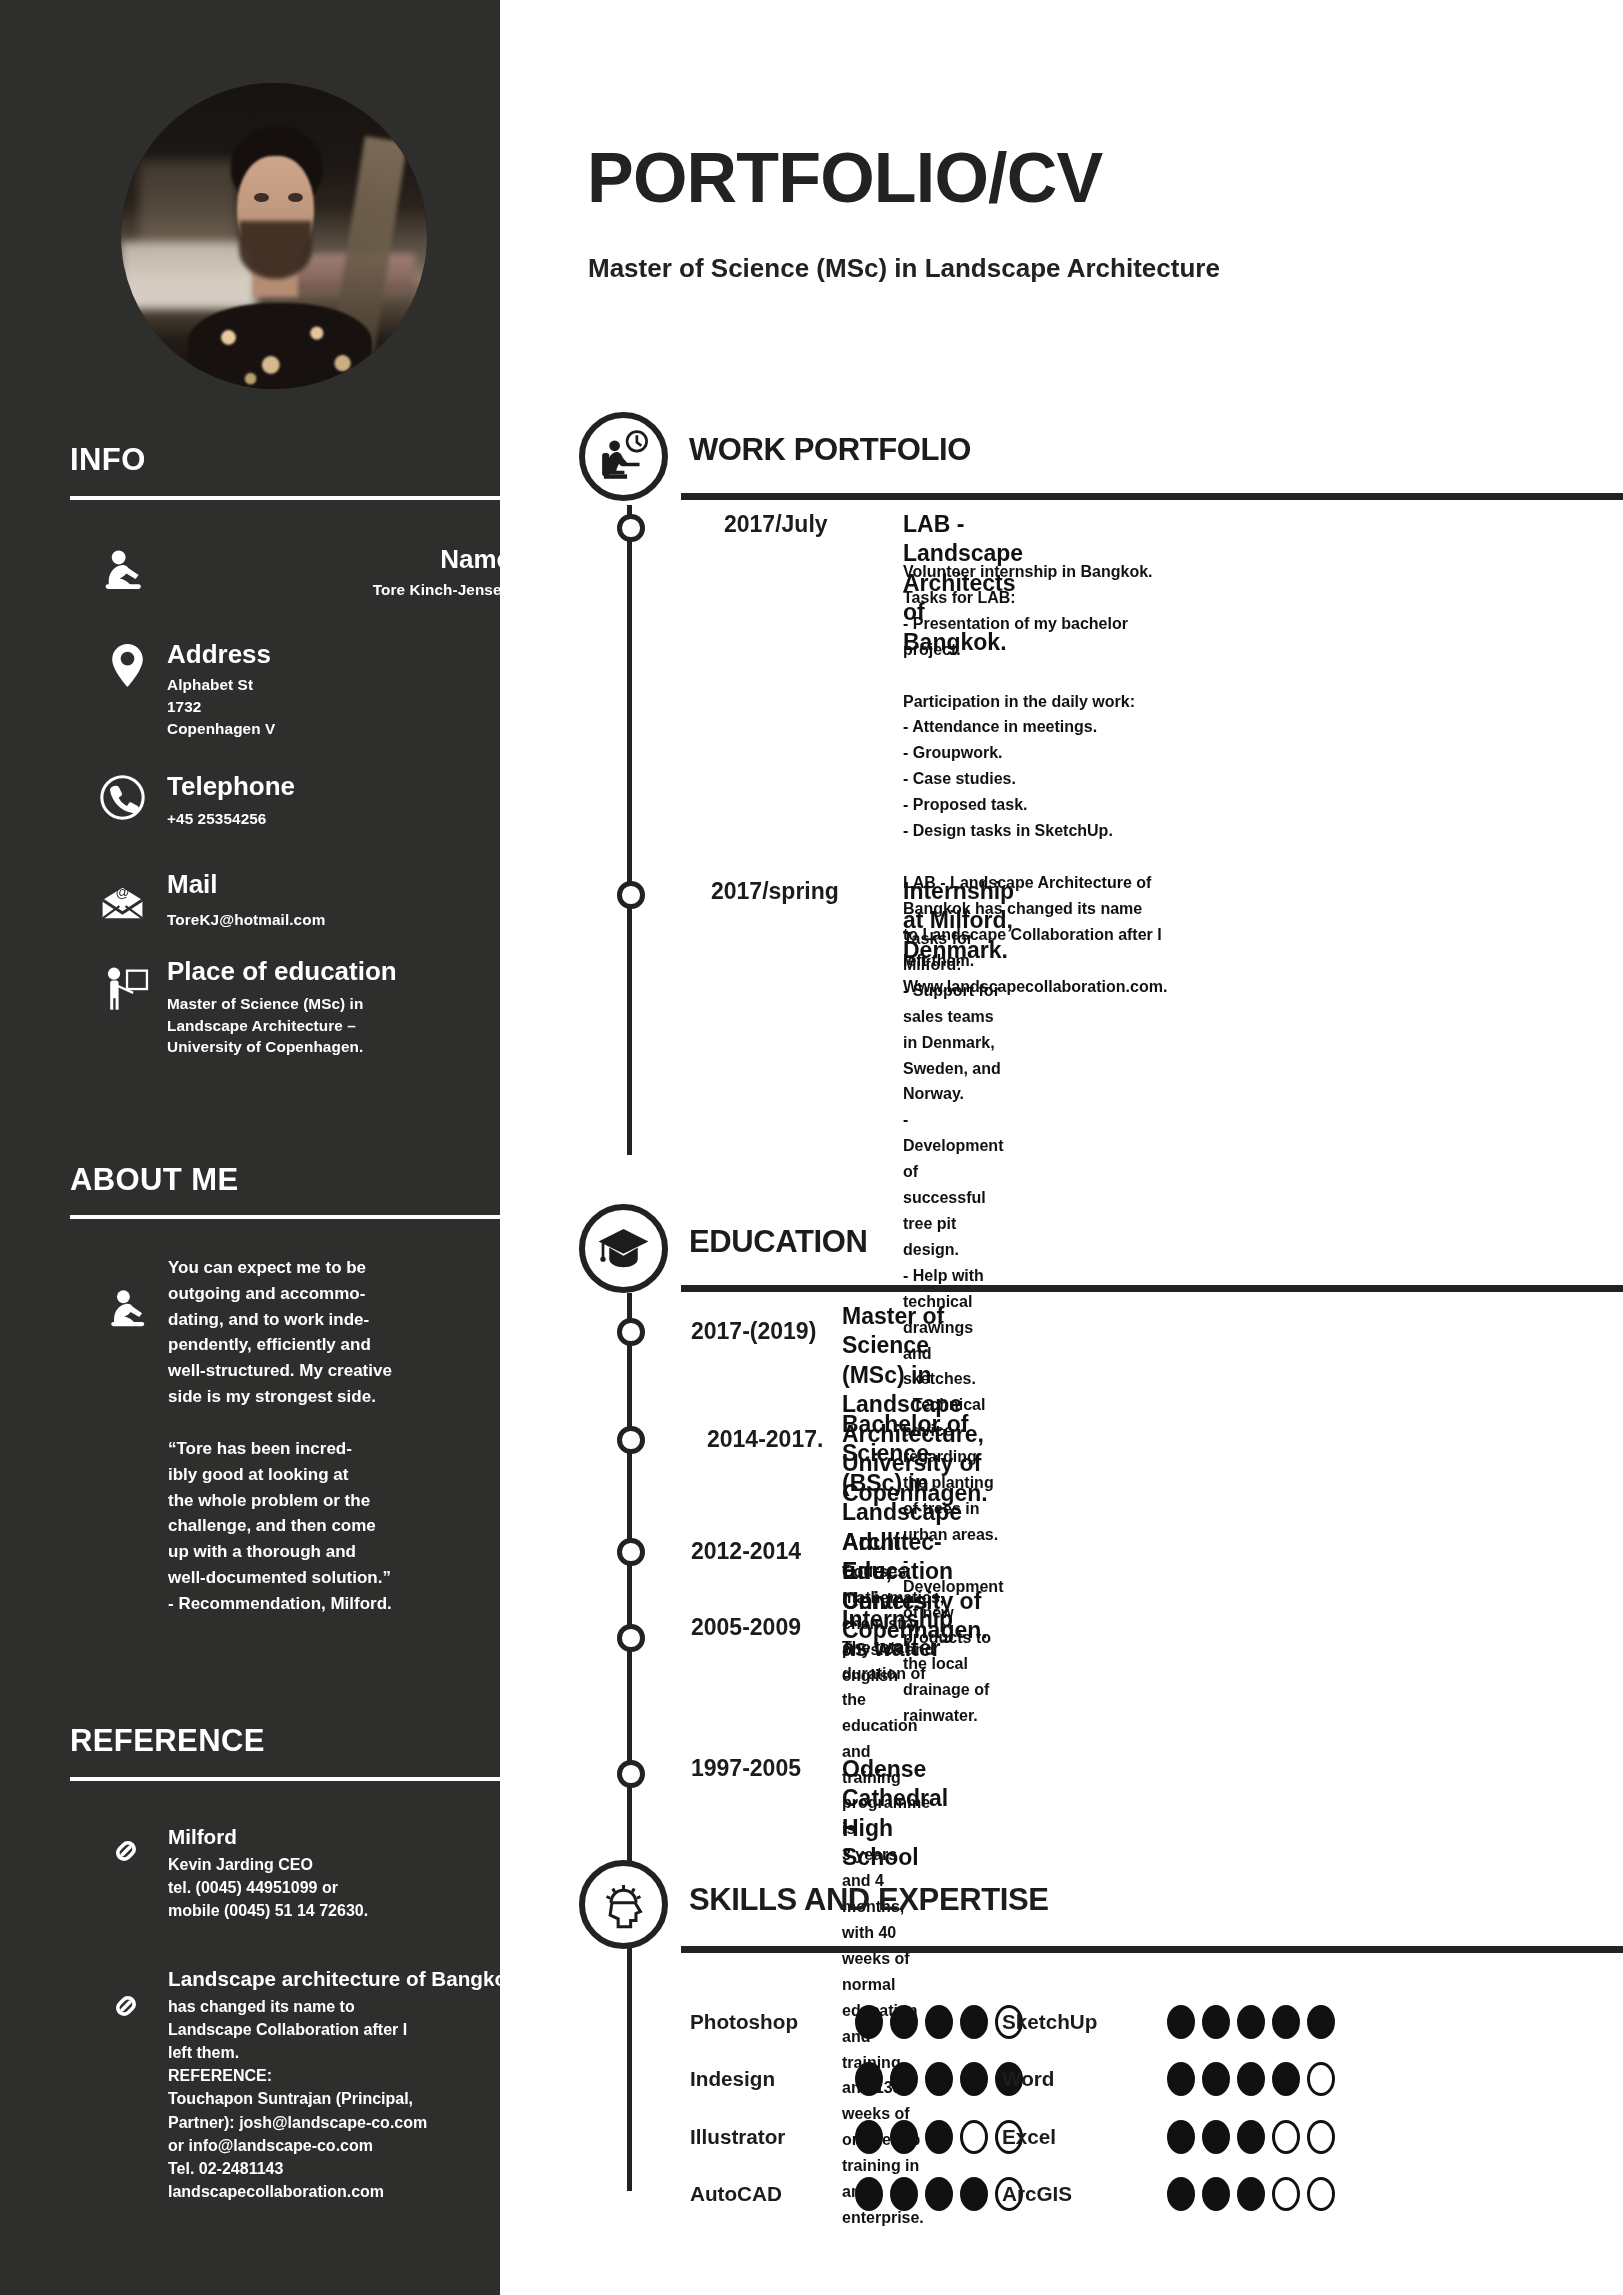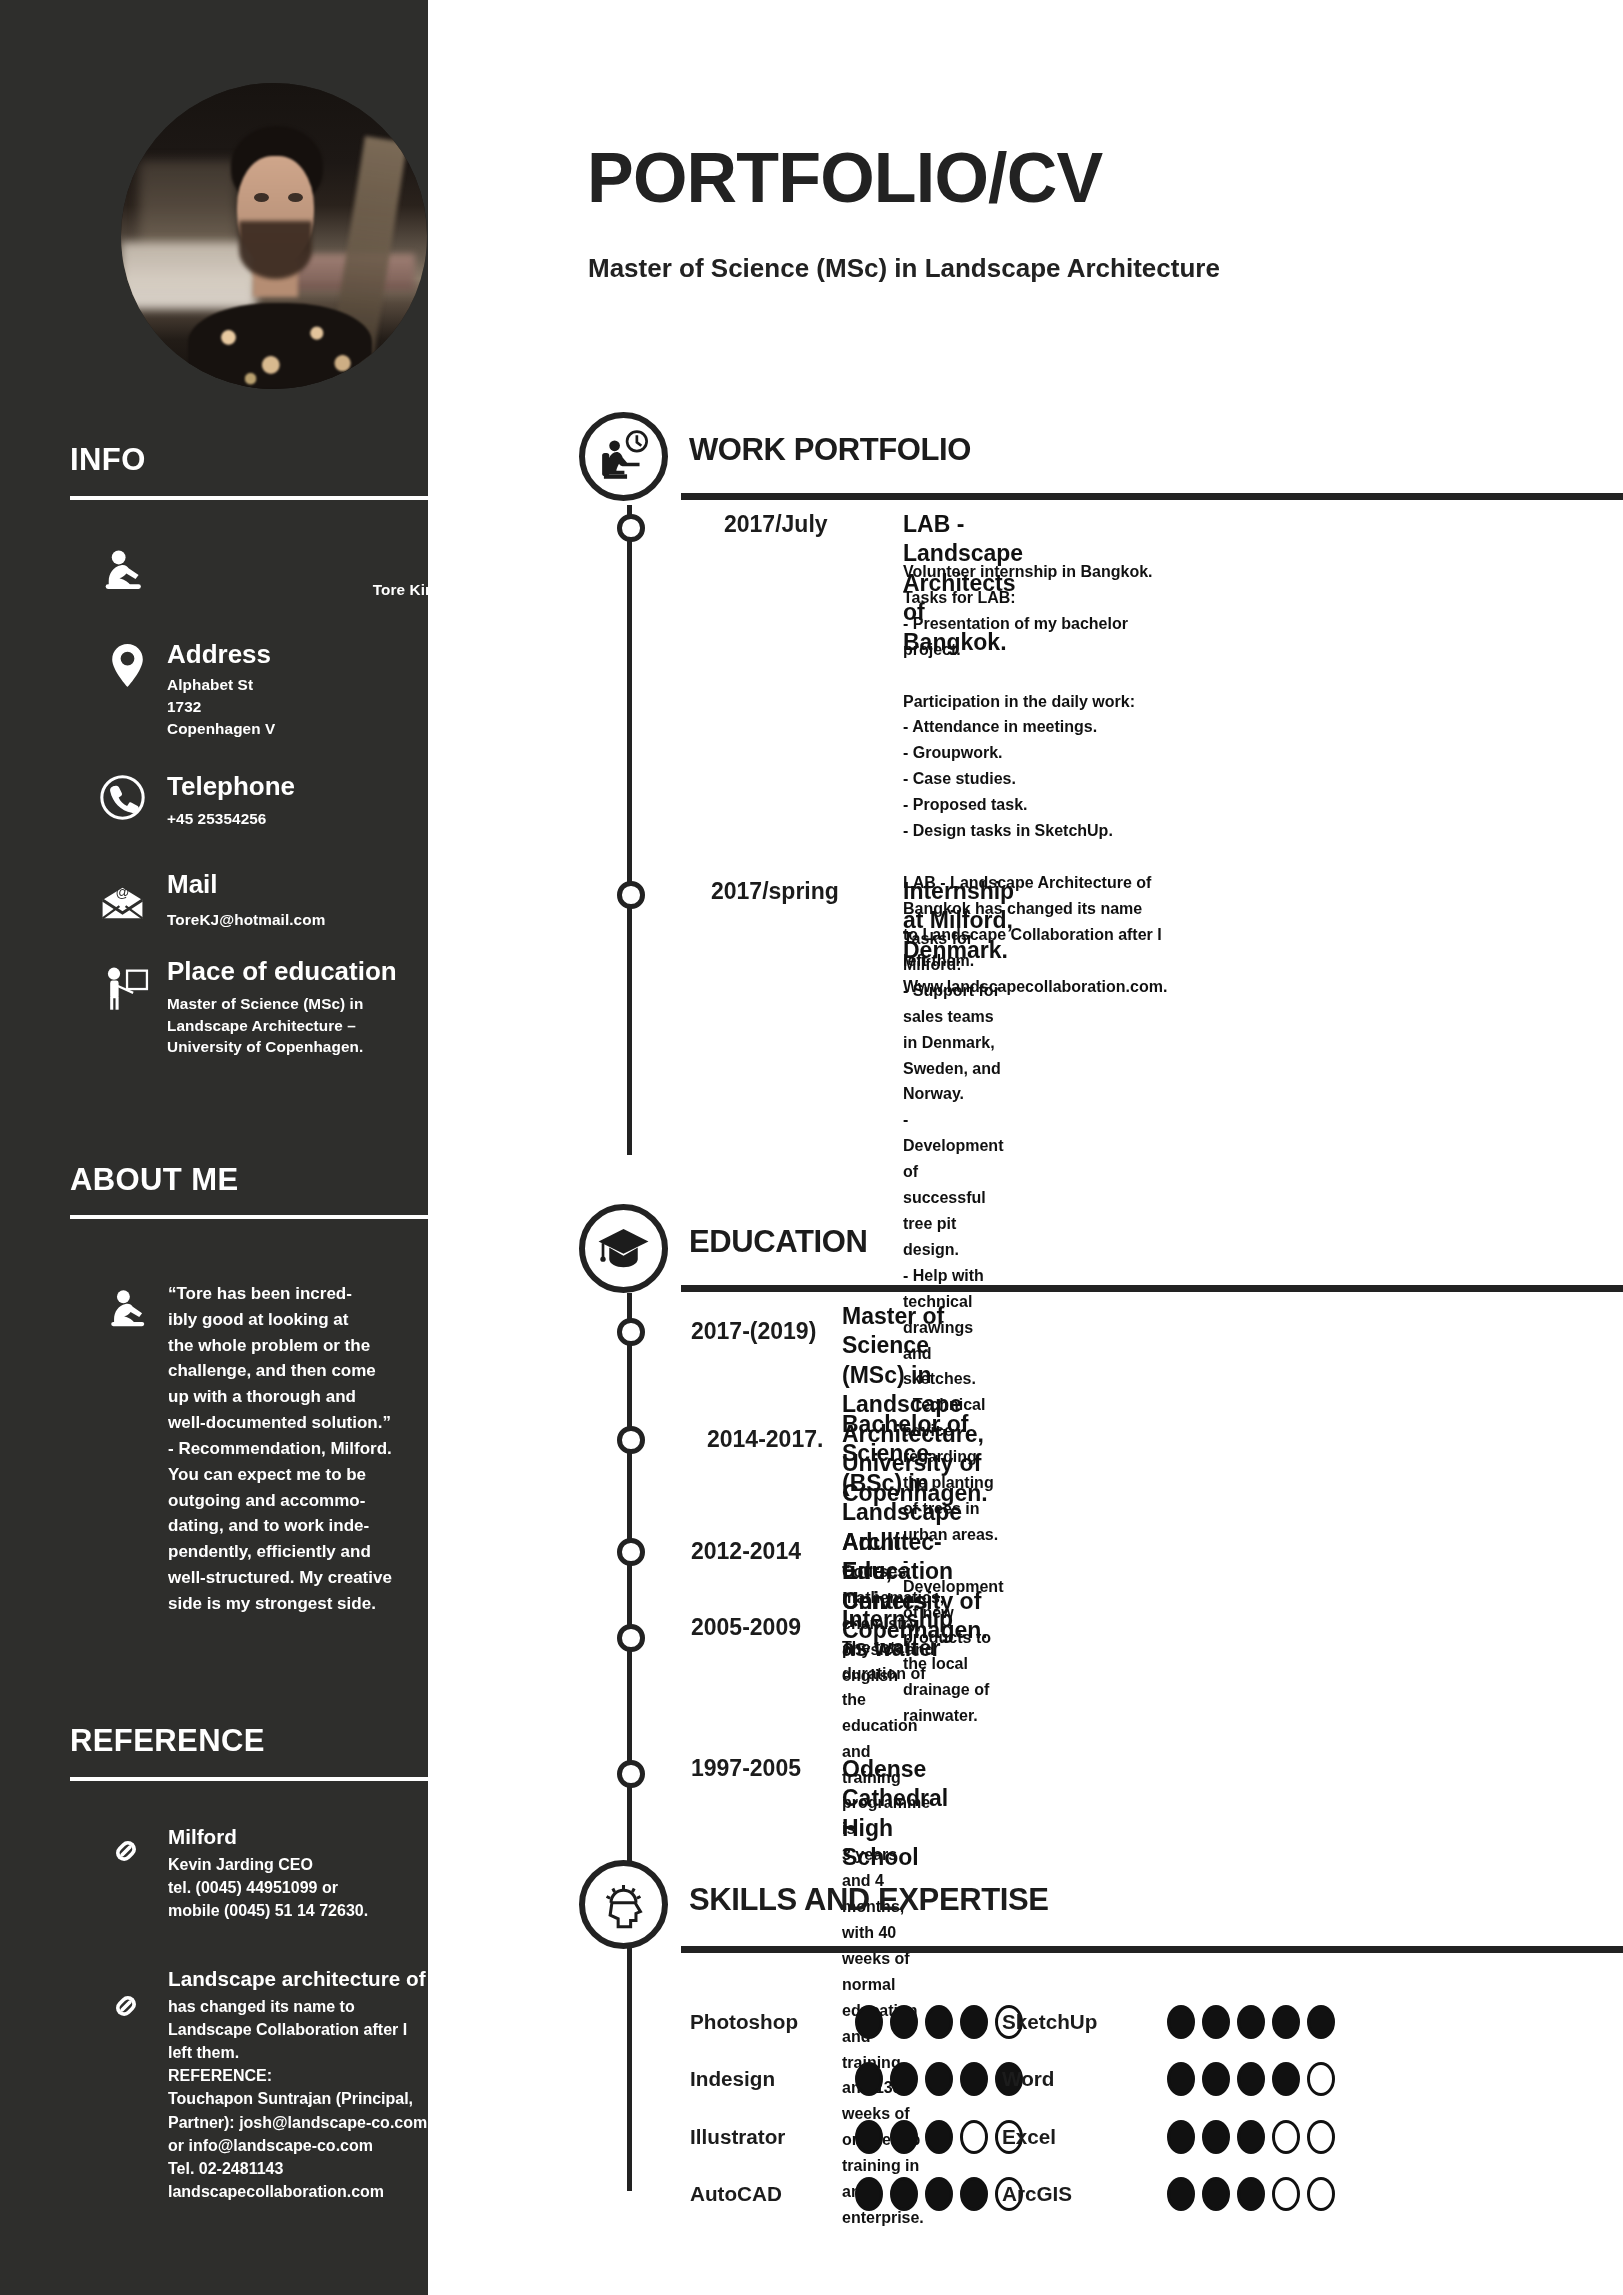--- a/index.html
+++ b/index.html
@@ -8,21 +8,21 @@
     width:1624px; height:2295px;
     font-family:"Liberation Sans", sans-serif;
     color:#1f1f1f;
     position:relative;
     overflow:hidden;
   }
 
   
   .sidebar{
     position:absolute; left:0; top:0;
-    width:428px; height:2295px;
+    width:500px; height:2295px;
     background:#2e2e2c;
     color:#ffffff;
   }
   .photo-wrap{
     position:absolute; left:121px; top:83px;
     width:306px; height:306px;
     border-radius:50%;
     overflow:hidden;
     background:#1b1713;
   }
@@ -229,33 +229,33 @@
 
   <div class="sb-block" style="left:98px; top:1255px; width:428px;">
     <span class="sb-icon" style="left:6.1px; top:31px; width:46px; height:46px;">
       <svg viewBox="0 0 64 64">
           <circle cx="27" cy="15" r="9"></circle>
           <path d="M14 46c0-10 6-19 16-21 5-1 8 1 10 4l13 9-4 5-12-7c-2 3-5 5-9 6 7 2 12 5 15 10H14z"></path>
           <rect x="10" y="50" width="46" height="6" rx="3"></rect>
         </svg>
     </span>
     <div style="margin-left:70px;">
+      <div class="sb-para" style="white-space:pre-line;">You can expect me to be
+outgoing and accommo-
+dating, and to work inde-
+pendently, efficiently and
+well-structured. My creative
+side is my strongest side.</div>
       <div class="sb-para" style="white-space:pre-line; margin-top:26px;">“Tore has been incred-
 ibly good at looking at
 the whole problem or the
 challenge, and then come
 up with a thorough and
 well-documented solution.”
 - Recommendation, Milford.</div>
-      <div class="sb-para" style="white-space:pre-line;">You can expect me to be
-outgoing and accommo-
-dating, and to work inde-
-pendently, efficiently and
-well-structured. My creative
-side is my strongest side.</div>
     </div>
   </div>
 
   <div class="sb-heading" style="top:1723px;">REFERENCE</div>
   <div class="sb-rule" style="top:1777px;"></div>
 
   <div class="sb-block" style="left:98px; top:1826px; width:428px;">
     <span class="sb-icon" style="left:7.7px; top:4.6px; width:40px; height:40px;">
       <svg viewBox="0 0 64 64">
           <path d="M26 38l12-12" stroke="#fff" stroke-width="6" fill="none" stroke-linecap="round"></path>

